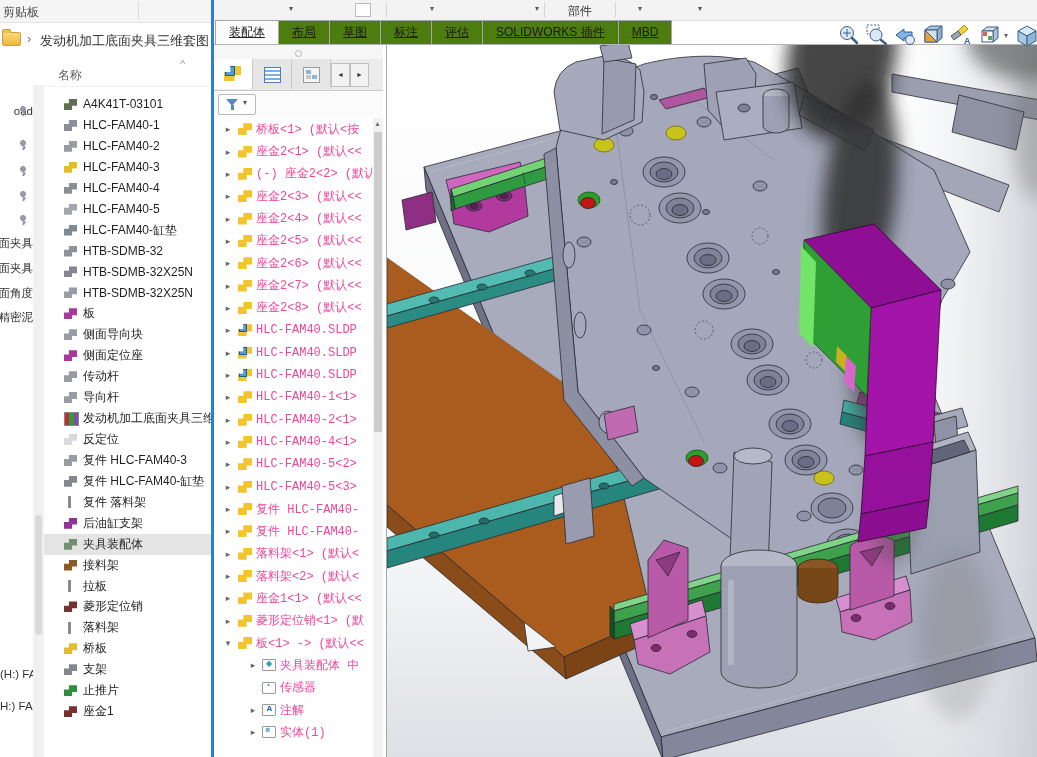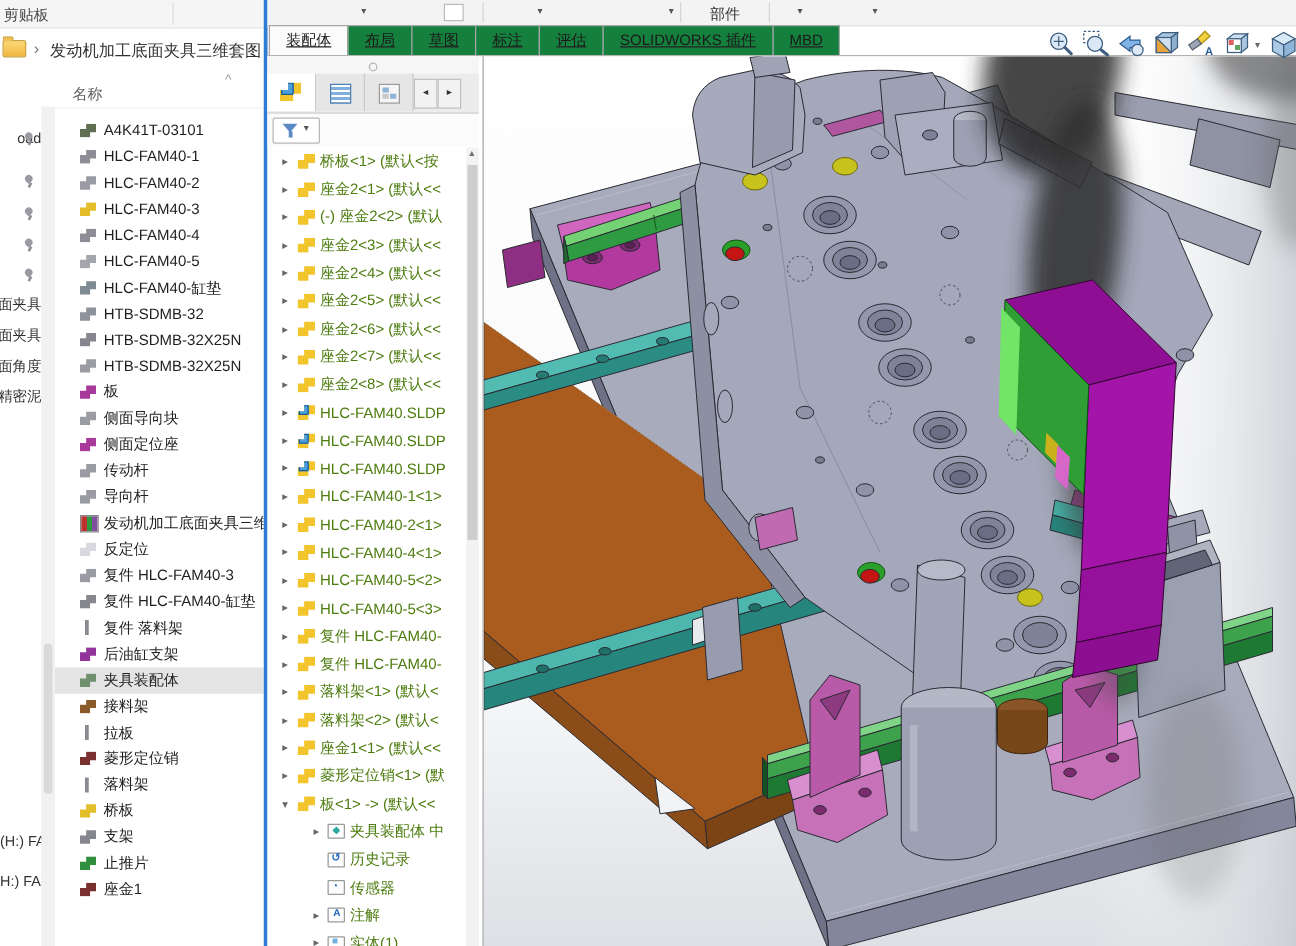--- a/index.html
+++ b/index.html
@@ -36,41 +36,41 @@
   .fico.part-thin{clip-path:none;width:3px;height:12px;margin-left:4px;}
   .flab{position:absolute;left:39px;white-space:nowrap;color:#1f1f1f;}
   
   #sw{position:absolute;left:211px;top:0;width:826px;height:757px;background:#fff;border-left:3px solid #2e7cd6;box-sizing:border-box;}
   #swmini{position:absolute;left:0;top:0;width:823px;height:20px;background:#f3f3f3;border-bottom:1px solid #e2e2e2;}
   .mcaret{position:absolute;top:4px;font-size:8px;color:#555;}
   .msep{position:absolute;top:2px;width:1px;height:16px;background:#d5d5d5;}
   #minibox{position:absolute;left:141px;top:3px;width:14px;height:12px;background:#fff;border:1px solid #bbb;}
   #complabel{position:absolute;left:354px;top:3px;color:#333;}
   #swtabs{position:absolute;left:1px;top:20px;height:24px;display:flex;text-decoration:underline;}
-  .swtab{height:23px;line-height:23px;padding:0 13px;background:#15803d;border:1px solid #a6a6a6;border-bottom:none;margin-right:-1px;color:#1a1a1a;white-space:nowrap;}
+  .swtab{height:23px;line-height:23px;padding:0 13px;background:#4d7c0f;border:1px solid #a6a6a6;border-bottom:none;margin-right:-1px;color:#1a1a1a;white-space:nowrap;}
   .swtab.on{background:#fbfbfb;}
   #tabline{position:absolute;left:0;top:44px;width:823px;height:1px;background:#b3b3b3;}
   
   #fm{position:absolute;left:0;top:45px;width:169px;height:712px;background:#fff;}
   #fmsplit{position:absolute;left:0;top:0;width:169px;height:14px;background:#f6f6f6;}
   #fmdot{position:absolute;left:81px;top:5px;width:5px;height:5px;border:1px solid #b5b5b5;border-radius:50%;}
   #fmtabs{position:absolute;left:0;top:14px;width:169px;height:31px;background:#ececec;border-bottom:1px solid #c9c9c9;display:flex;}
   .fmtab{width:38px;height:30px;border-right:1px solid #c9c9c9;background:#e6e6e6;position:relative;}
   .fmtab.on{background:#fff;}
   .fmarr{width:17px;height:22px;margin-top:4px;border:1px solid #c0c0c0;background:#f2f2f2;font-size:7px;color:#333;text-align:center;line-height:22px;}
   #fmfilter{position:absolute;left:0;top:46px;width:169px;height:26px;background:#fbfbfb;}
   #filterbtn{position:absolute;left:4px;top:3px;width:36px;height:19px;background:#fff;border:1px solid #b8b8b8;border-radius:2px;}
   .funnel{position:absolute;left:7px;top:4px;width:0;height:0;border-left:6px solid transparent;border-right:6px solid transparent;border-top:7px solid #5b87c5;}
   .funnel::after{content:"";position:absolute;left:-1.5px;top:-1px;width:3px;height:5px;background:#5b87c5;}
   #filtercaret{position:absolute;left:24px;top:3px;font-size:8px;color:#555;}
   #tree{position:absolute;left:0;top:73px;width:158px;height:639px;overflow:hidden;}
   .trow{position:relative;height:22.35px;display:flex;align-items:center;}
   .tarr{position:absolute;left:8px;width:12px;text-align:center;font-size:9px;color:#666;}
   .tico{position:absolute;left:24px;width:14px;height:12px;}
-  .tlab{position:absolute;left:42px;white-space:nowrap;color:#4d7c0f;}
+  .tlab{position:absolute;left:42px;white-space:nowrap;color:#ec4899;font-family:Liberation Mono, monospace;}
   .trow.child .tarr{left:33px;} .trow.child .tico{left:48px;} .trow.child .tlab{left:66px;}
   .t-part,.t-assembly{background:#f2c52c;clip-path:polygon(0% 100%,0% 40%,38% 40%,38% 0%,100% 0%,100% 60%,62% 60%,62% 100%);}
   .t-assembly::after{content:"";position:absolute;left:1px;top:0px;width:6px;height:6px;background:#4d9fdc;border:1px solid #1b5e94;clip-path:none;}
   .t-incontext,.t-history,.t-sensors,.t-annotations,.t-solids{background:#fdfdfd;border:1px solid #9a9a9a;border-radius:1px;box-sizing:border-box;}
   .t-incontext::after{content:"◆";position:absolute;left:3px;top:-1px;font-size:8px;color:#2aa9a0;}
   .t-history::after{content:"↺";position:absolute;left:2px;top:-2px;font-size:9px;color:#1c64b8;font-weight:bold;}
   .t-sensors::after{content:"◔";position:absolute;left:2.5px;top:-1.5px;font-size:8px;color:#2a6fbf;}
   .t-annotations::after{content:"A";position:absolute;left:3.5px;top:-1px;font-size:8px;font-weight:bold;color:#1c64b8;}
   .t-solids::after{content:"■";position:absolute;left:2.5px;top:-2px;font-size:8px;color:#6fb3e0;}
   #treescroll{position:absolute;left:159px;top:73px;width:10px;height:639px;background:#f2f2f2;}
@@ -414,25 +414,20 @@
           </div>
           <div class="trow">
             <span class="tarr">▾</span>
             <span class="tico t-part"></span>
             <span class="tlab">板&lt;1&gt; -&gt; (默认&lt;&lt;</span>
           </div>
           <div class="trow child">
             <span class="tarr">▸</span>
             <span class="tico t-incontext"></span>
             <span class="tlab">夹具装配体 中</span>
-          </div>
-          <div class="trow child">
-            <span class="tarr"></span>
-            <span class="tico t-history"></span>
-            <span class="tlab">历史记录</span>
           </div>
           <div class="trow child">
             <span class="tarr"></span>
             <span class="tico t-sensors"></span>
             <span class="tlab">传感器</span>
           </div>
           <div class="trow child">
             <span class="tarr">▸</span>
             <span class="tico t-annotations"></span>
             <span class="tlab">注解</span>

